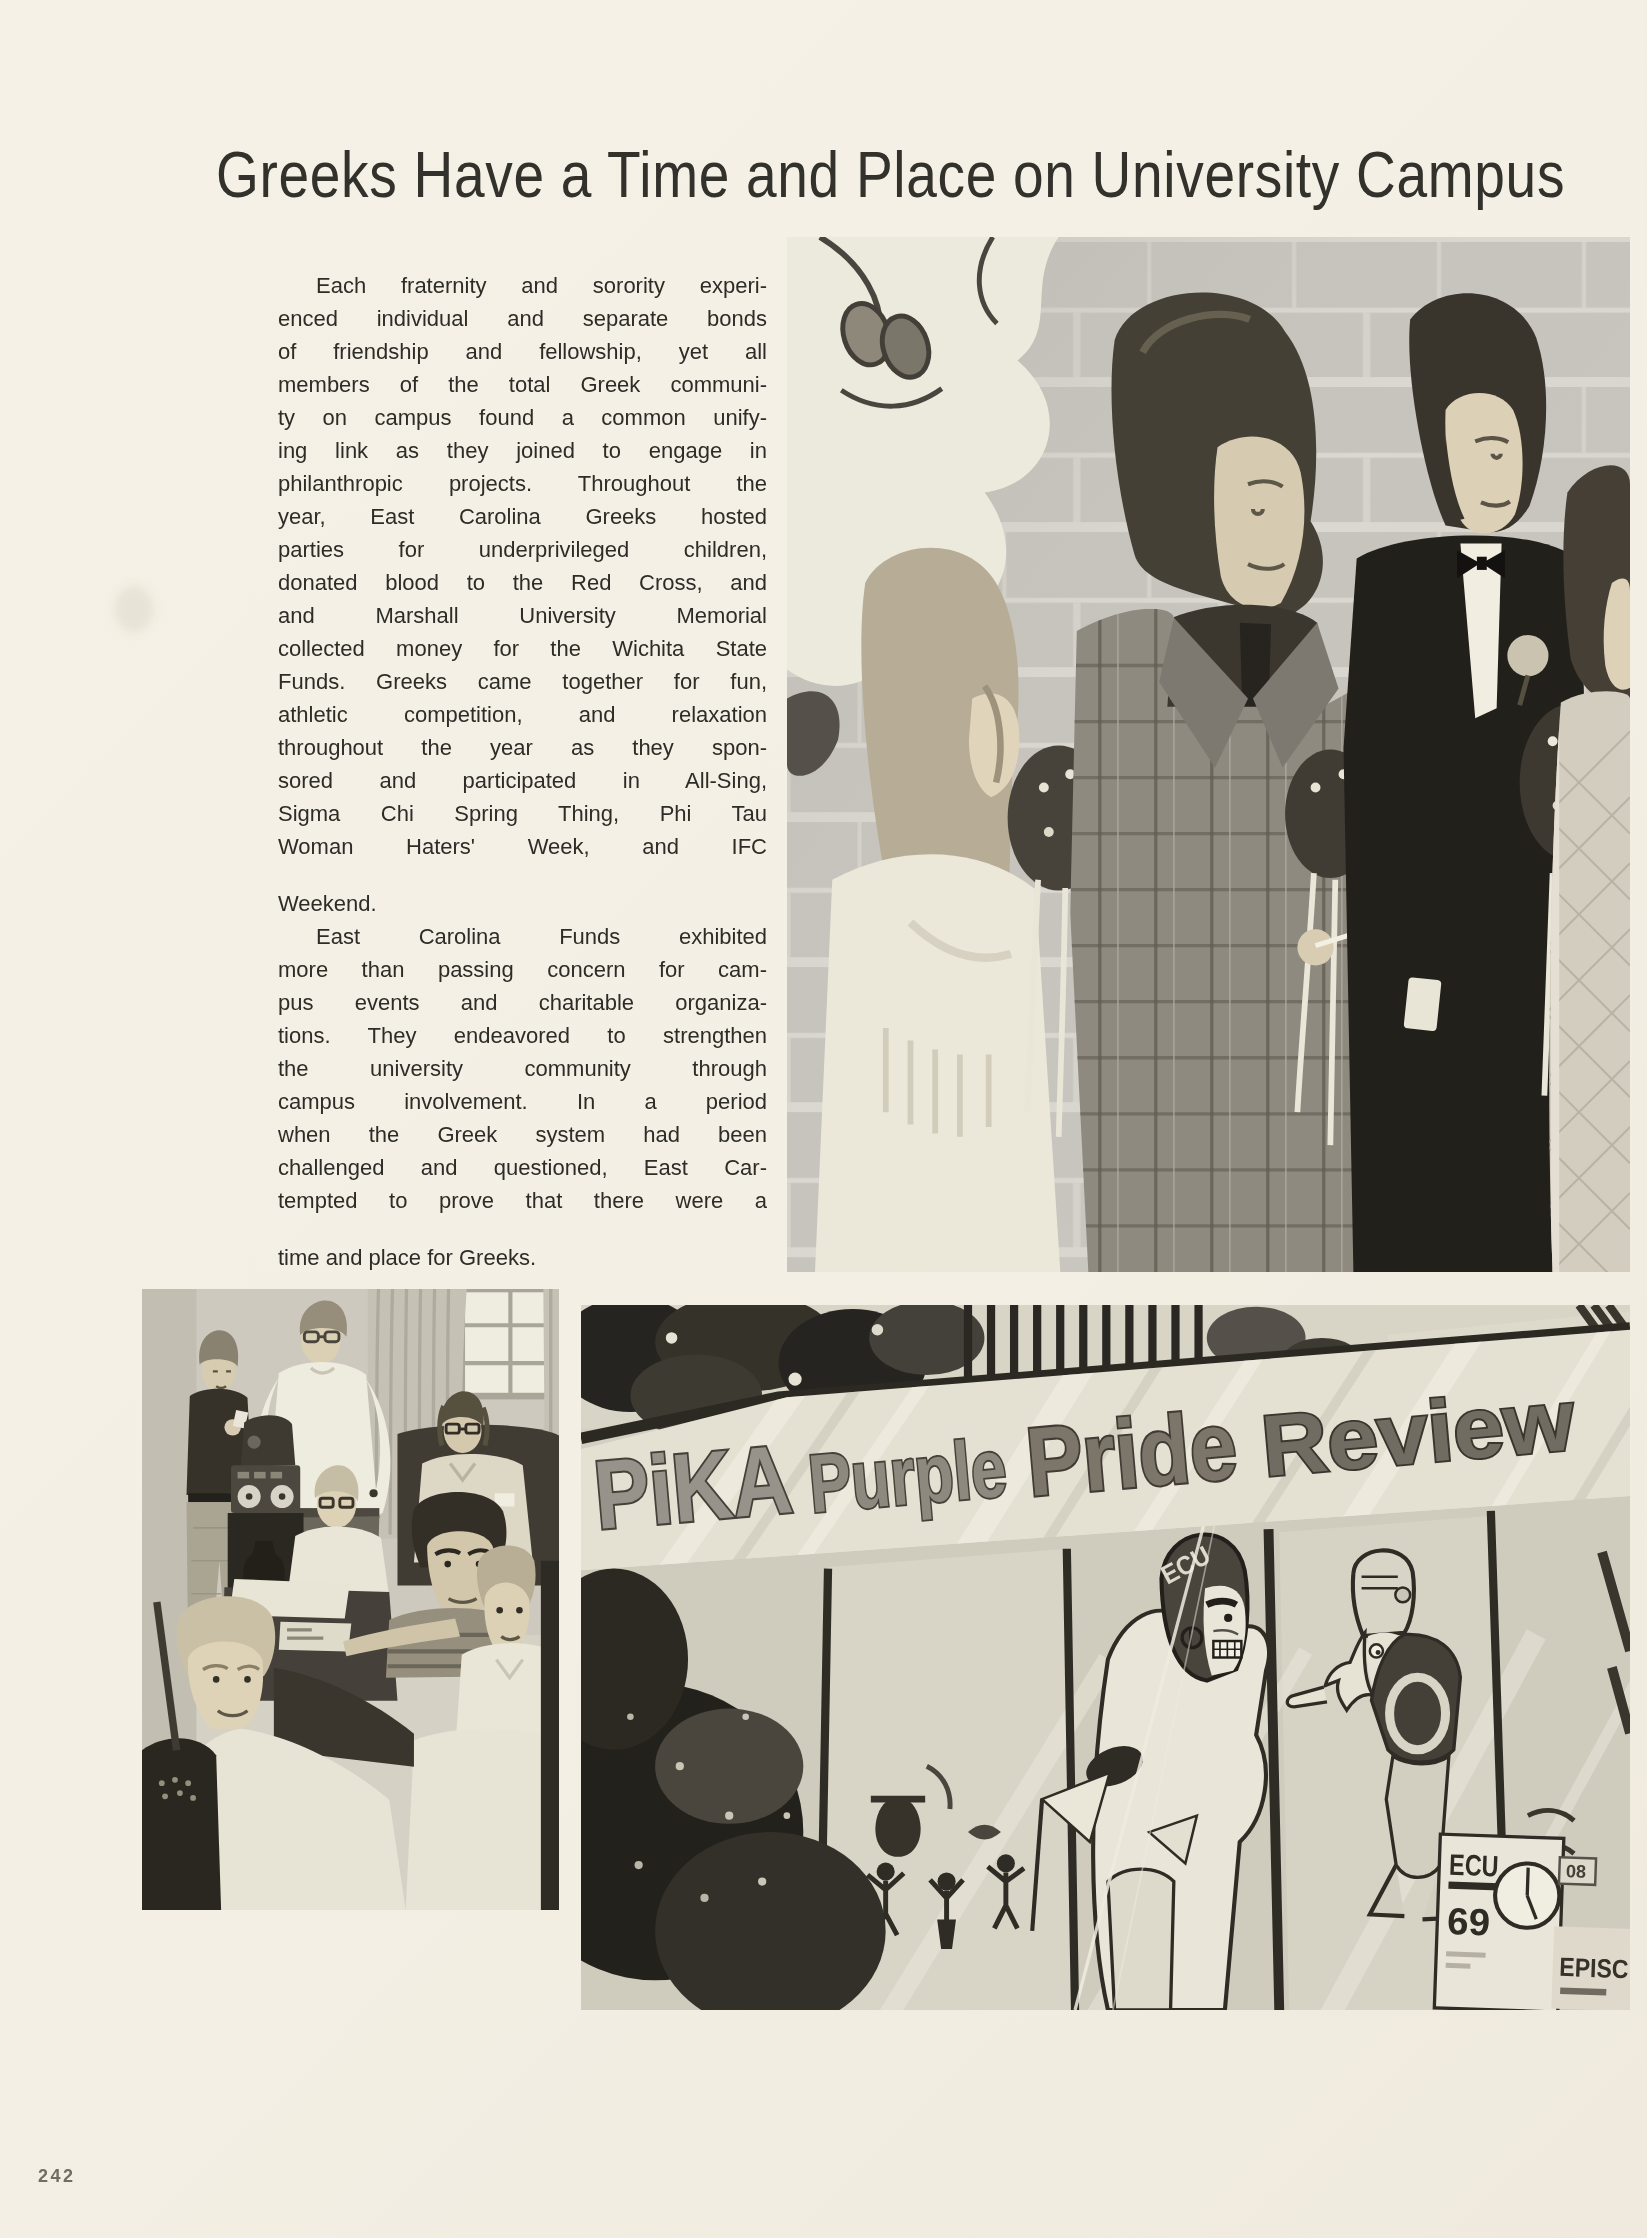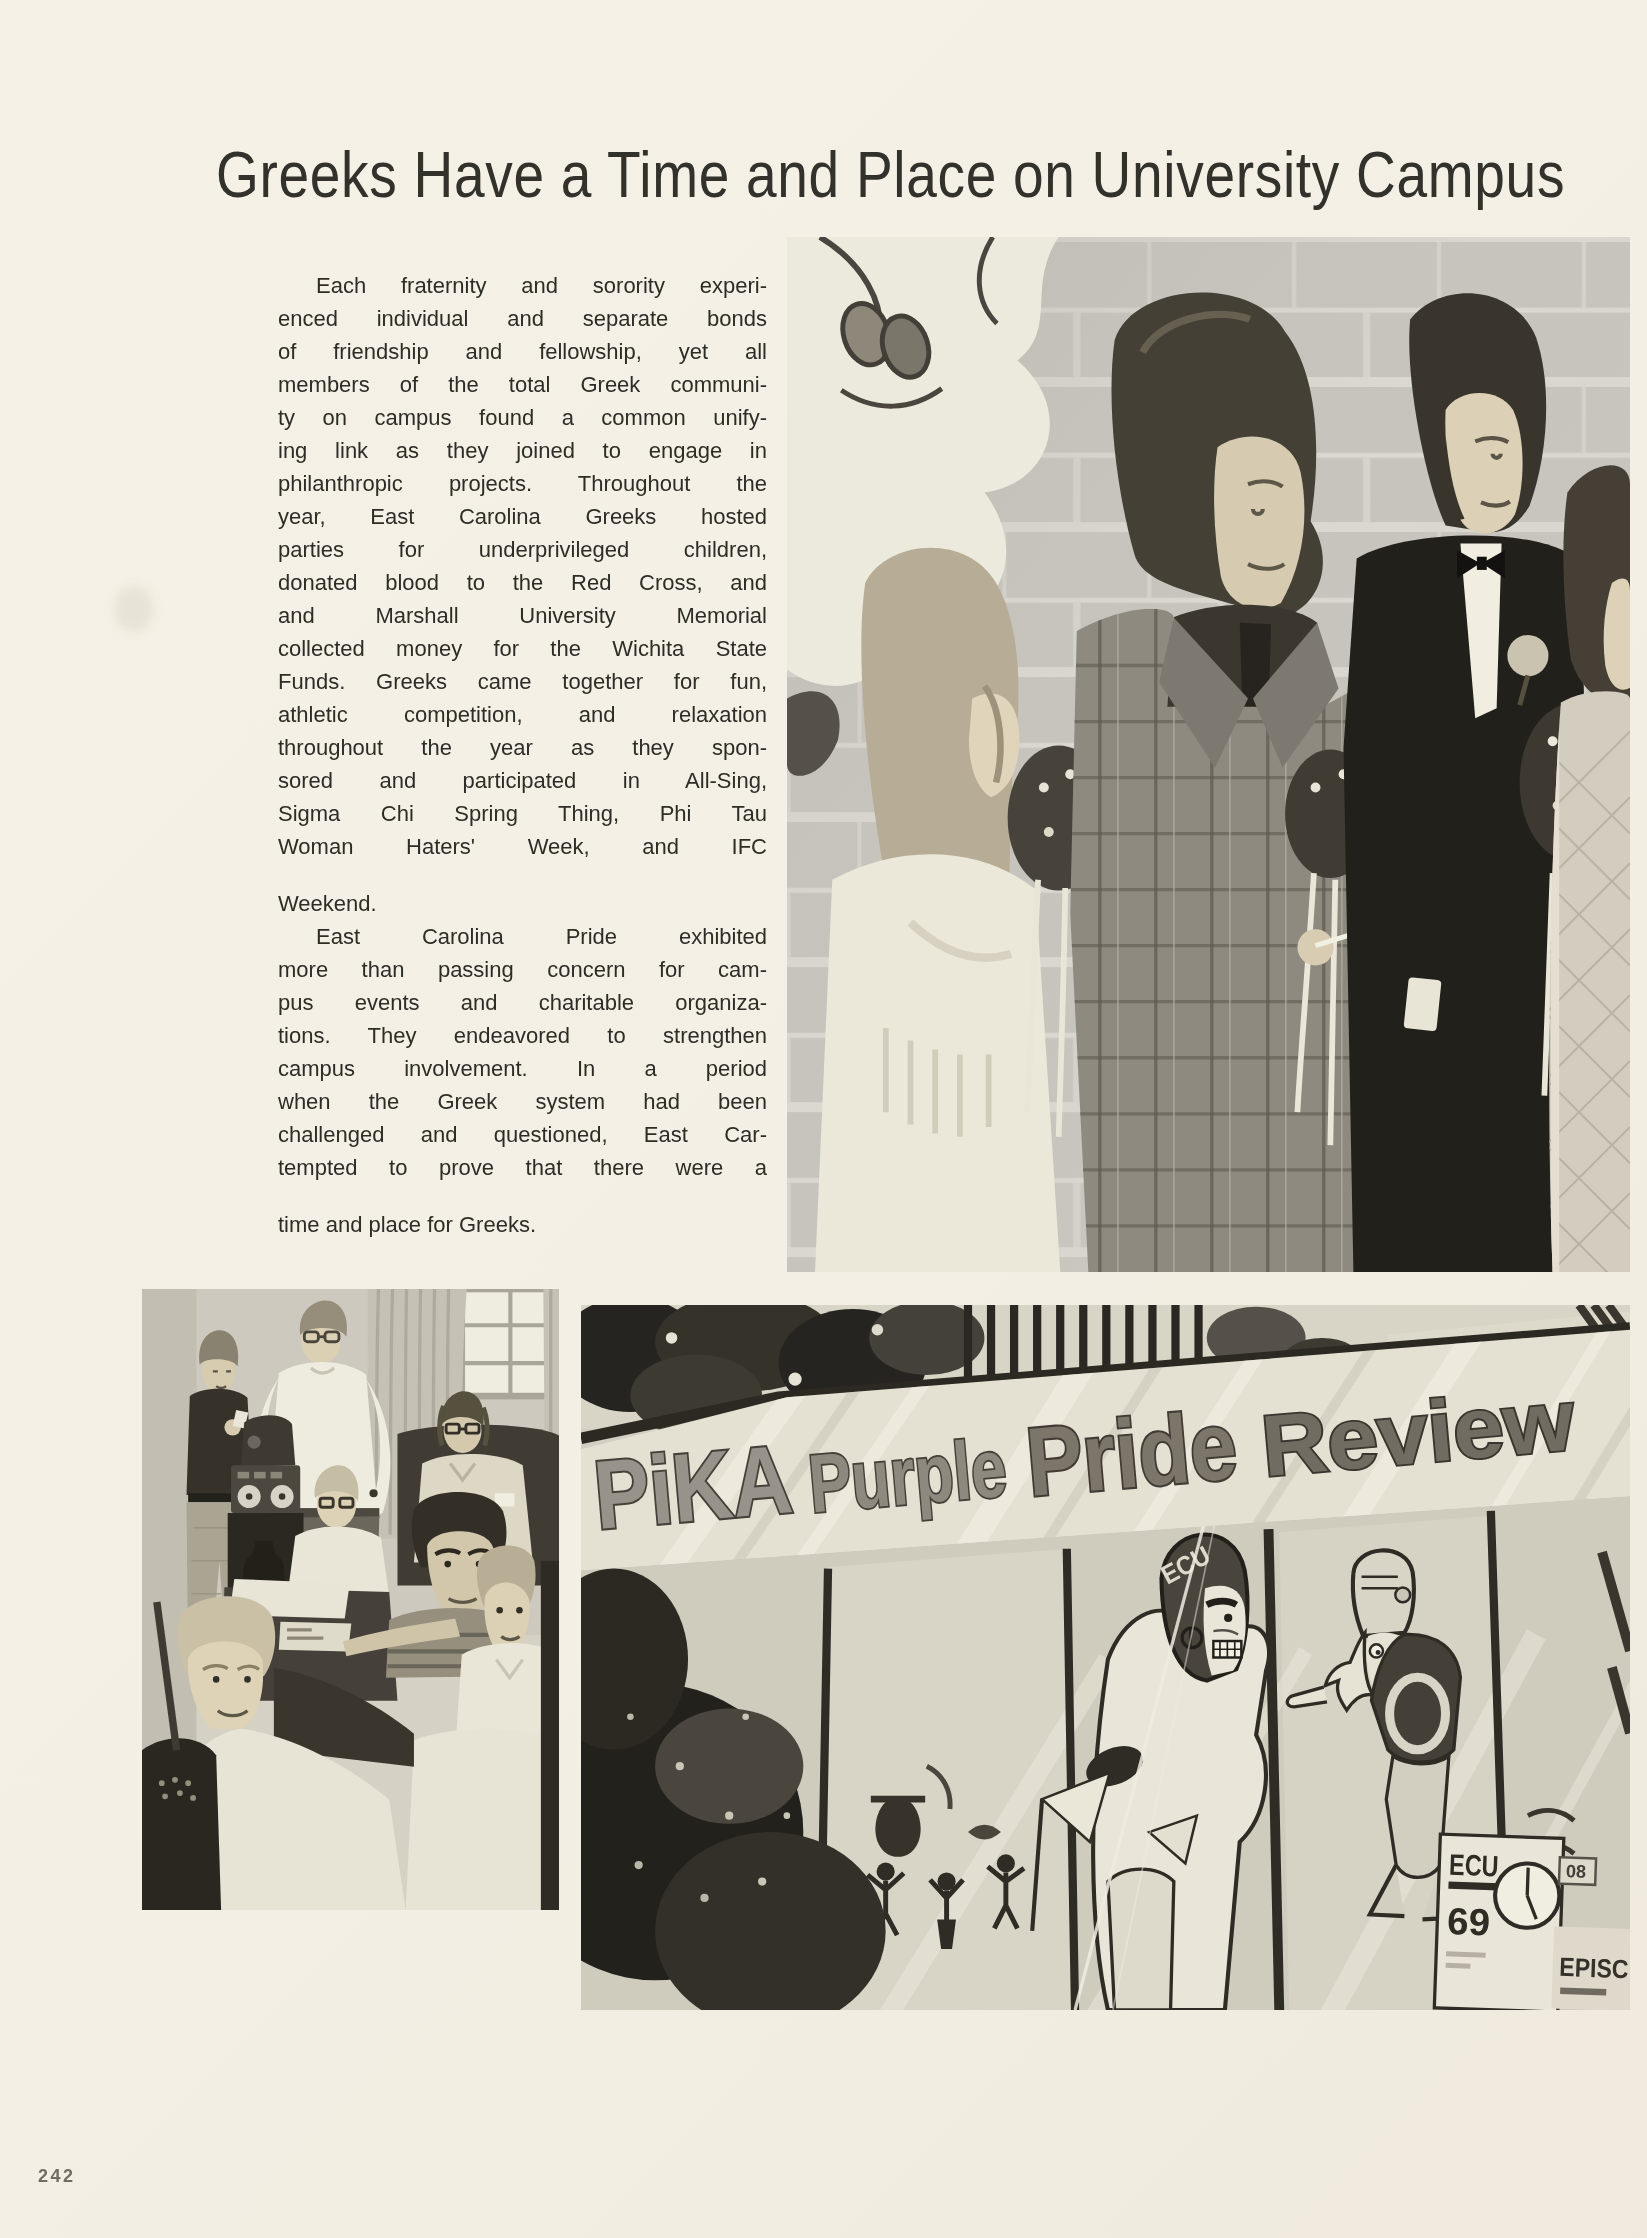--- a/index.html
+++ b/index.html
@@ -44,24 +44,25 @@
         <div class="line">collected money for the Wichita State</div>
         <div class="line">Funds. Greeks came together for fun,</div>
         <div class="line">athletic competition, and relaxation</div>
         <div class="line">throughout the year as they spon-</div>
         <div class="line">sored and participated in All-Sing,</div>
         <div class="line">Sigma Chi Spring Thing, Phi Tau</div>
         <div class="line">Woman Haters' Week, and IFC</div>
         <div class="line">Weekend.</div>
       </div>
     <div class="para">
-        <div class="line">East Carolina Pride exhibited</div>
+        <div class="line">East Carolina Funds exhibited</div>
         <div class="line">more than passing concern for cam-</div>
         <div class="line">pus events and charitable organiza-</div>
         <div class="line">tions. They endeavored to strengthen</div>
+        <div class="line">the university community through</div>
         <div class="line">campus involvement. In a period</div>
         <div class="line">when the Greek system had been</div>
         <div class="line">challenged and questioned, East Car-</div>
         <div class="line">tempted to prove that there were a</div>
         <div class="line">time and place for Greeks.</div>
       </div>
   </div>
 
   <figure class="photo-formal">
     <svg viewBox="0 0 1024 1256" preserveAspectRatio="none">

